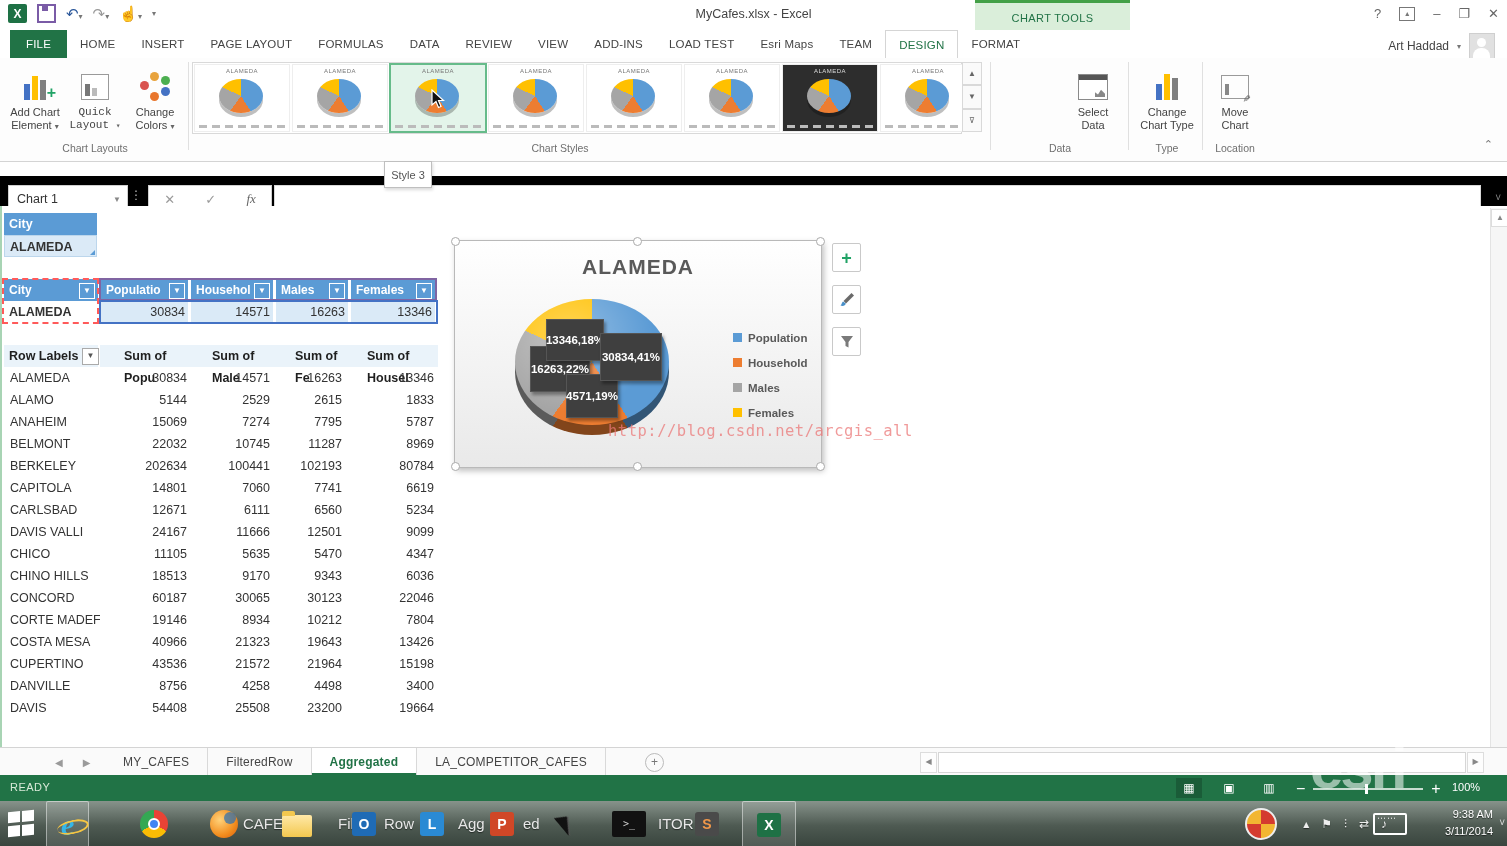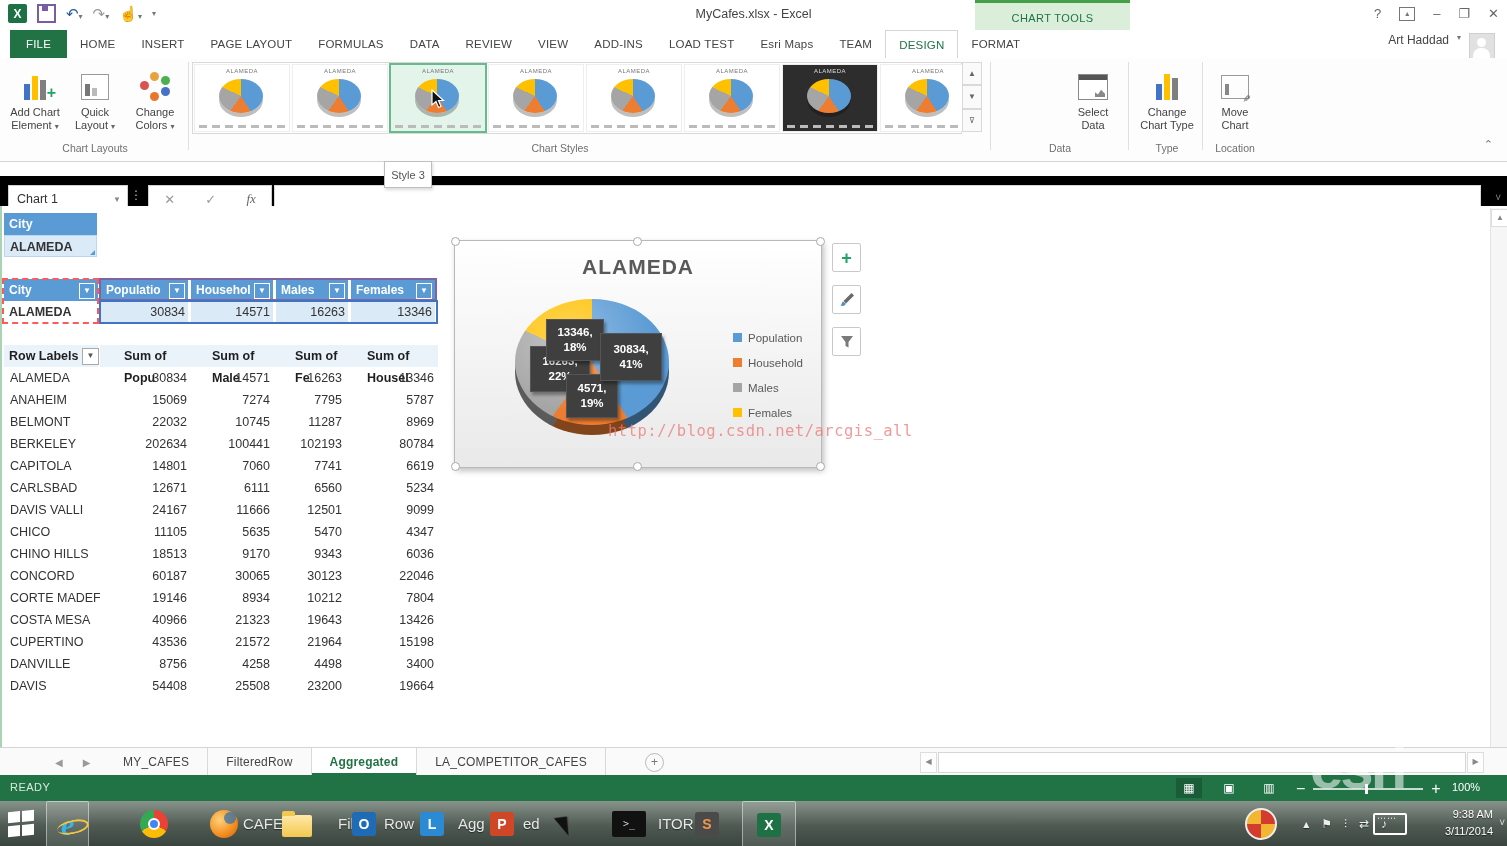--- a/index.html
+++ b/index.html
@@ -22,21 +22,21 @@
           color:#217346;font-size:11px;letter-spacing:.4px;}
   .winctl{position:absolute;right:8px;top:6px;display:flex;gap:18px;color:#666;font-size:13px;align-items:center;}
   .ribopt{width:14px;height:12px;border:1px solid #777;font-size:8px;line-height:11px;text-align:center;color:#777;}
 
   
   .tabrow{position:absolute;left:0;top:30px;width:1507px;height:28px;background:#fff;}
   #tab-strip{position:absolute;left:10px;top:0;display:flex;height:28px;align-items:stretch;}
   .rtab{padding:0 13px;display:flex;align-items:center;font-size:11.5px;color:#444;letter-spacing:.2px;cursor:default;}
   .rtab-file{background:#217346;color:#fff;padding:0 16px;}
   .rtab-active{background:#fff;color:#217346;border:1px solid #d5d5d5;border-bottom:none;}
-  .user-area{position:absolute;right:12px;top:3px;display:flex;gap:8px;font-size:12px;color:#444;margin-left:25px;}
+  .user-area{position:absolute;right:12px;top:3px;display:flex;align-items:center;gap:8px;font-size:12px;color:#444;margin-left:25px;}
   .avatar{width:24px;height:24px;background:#e1e1e1;border:1px solid #cfcfcf;position:relative;overflow:hidden;}
   .avatar:before{content:"";position:absolute;left:7px;top:4px;width:9px;height:9px;border-radius:50%;background:#fff;}
   .avatar:after{content:"";position:absolute;left:3px;top:14px;width:17px;height:10px;border-radius:8px 8px 0 0;background:#fff;}
 
   
   .ribbon{position:absolute;left:0;top:58px;width:1507px;height:103px;background:#fdfdfd;border-bottom:1px solid #d4d4d4;}
   .rbtn{position:absolute;top:6px;width:58px;height:90px;text-align:center;font-size:11px;color:#444;cursor:default;}
   .rbtn .ric{height:38px;margin-top:4px;display:flex;align-items:center;justify-content:center;}
   .rbtn .rlab{line-height:13px;}
   .ddarr{font-size:8px;color:#666;}
@@ -125,24 +125,24 @@
       background:linear-gradient(#ffffff,#e9e9e9);border:1px solid #b9b9b9;
       box-shadow:2px 3px 6px rgba(0,0,0,.25);z-index:4;}
   .handle{position:absolute;width:7px;height:7px;border-radius:50%;background:#fff;border:1px solid #aaa;z-index:5;}
   .chart-title{position:absolute;left:0;right:0;top:14px;text-align:center;font-size:21px;font-weight:bold;
       color:#595959;letter-spacing:1px;}
   .pie-depth{position:absolute;left:60px;top:68px;width:154px;height:126px;border-radius:50%;filter:brightness(.55);}
   .pie{position:absolute;left:60px;top:58px;width:154px;height:126px;border-radius:50%;}
   .pie:after{content:"";position:absolute;inset:0;border-radius:50%;
       background:radial-gradient(ellipse at 35% 30%,rgba(255,255,255,.35),rgba(255,255,255,0) 60%);}
   .plabel{position:absolute;background:#3f3f3f;color:#fff;font-weight:bold;font-size:11.5px;
-      display:flex;flex-direction:column;align-items:center;justify-content:center;line-height:15px;
+      display:flex;flex-direction:row;align-items:center;justify-content:center;line-height:15px;
       box-shadow:2px 3px 3px rgba(0,0,0,.35);border:1px solid #555;}
   #legend{position:absolute;left:278px;top:84px;}
-  .litem{display:flex;align-items:center;gap:6px;height:25px;font-size:11.5px;font-weight:normal;color:#595959;}
+  .litem{display:flex;align-items:center;gap:6px;height:25px;font-size:11.5px;font-weight:bold;color:#595959;}
   .lsq{width:9px;height:9px;display:inline-block;}
   .wm-csdn{position:absolute;left:606px;top:216px;font-family:"DejaVu Sans Mono",monospace;font-size:15.5px;
       color:rgba(235,120,120,.75);z-index:7;letter-spacing:.5px;}
   .cbtn{position:absolute;left:830px;width:27px;height:27px;background:#fff;border:1px solid #c9c9c9;border-radius:2px;
       display:flex;align-items:center;justify-content:center;z-index:5;}
   .cbtn-plus{color:#21a366;font-size:18px;font-weight:bold;line-height:1;}
   .vscroll{position:absolute;right:0;top:2px;width:18px;height:539px;background:#f6f6f6;border-left:1px solid #e3e3e3;}
   .vscroll .vbtn{width:16px;height:16px;border:1px solid #ddd;margin:1px auto;color:#888;font-size:8px;text-align:center;line-height:15px;background:#fff;}
 
   
@@ -257,21 +257,21 @@
           <div class="ic-bars">
         <i style="height:16px;background:#4472c4;"></i>
             <i style="height:24px;background:#ffc000;"></i>
             <i style="height:20px;background:#7f7f7f;"></i>
         <span class="plus-badge">+</span>
           </div>
         </div>
       <div class="rlab"><span>Add Chart</span><br>
         <span>Element</span> <span class="ddarr">▾</span></div>
     </div>
-    <div class="rbtn" style="left:66px;">
+    <div class="rbtn" style="left:66px;font-family:Liberation Mono, monospace;">
       <div class="ric">
           <div class="ic-layout"></div>
         </div>
       <div class="rlab"><span>Quick</span><br>
         <span>Layout</span> <span class="ddarr">▾</span></div>
     </div>
     <div class="rbtn" style="left:126px;">
       <div class="ric">
           <div class="dots">
         <i style="left:10px;top:0;background:#e8a33d;"></i>
@@ -419,20 +419,27 @@
     <div class="pv-h" style="left:186px;width:83px;">Sum of Male</div>
     <div class="pv-h" style="left:269px;width:72px;">Sum of Fe</div>
     <div class="pv-h" style="left:341px;width:95px;">Sum of Housel</div>
     <div id="pivot-rows">
         <div class="prow">
           <span class="pc0">ALAMEDA</span>
           <span class="pc1">30834</span>
           <span class="pc2">14571</span>
           <span class="pc3">16263</span>
           <span class="pc4">13346</span>
+        </div>
+        <div class="prow">
+          <span class="pc0">ALAMO</span>
+          <span class="pc1">5144</span>
+          <span class="pc2">2529</span>
+          <span class="pc3">2615</span>
+          <span class="pc4">1833</span>
         </div>
         <div class="prow">
           <span class="pc0">ANAHEIM</span>
           <span class="pc1">15069</span>
           <span class="pc2">7274</span>
           <span class="pc3">7795</span>
           <span class="pc4">5787</span>
         </div>
         <div class="prow">
           <span class="pc0">BELMONT</span>

